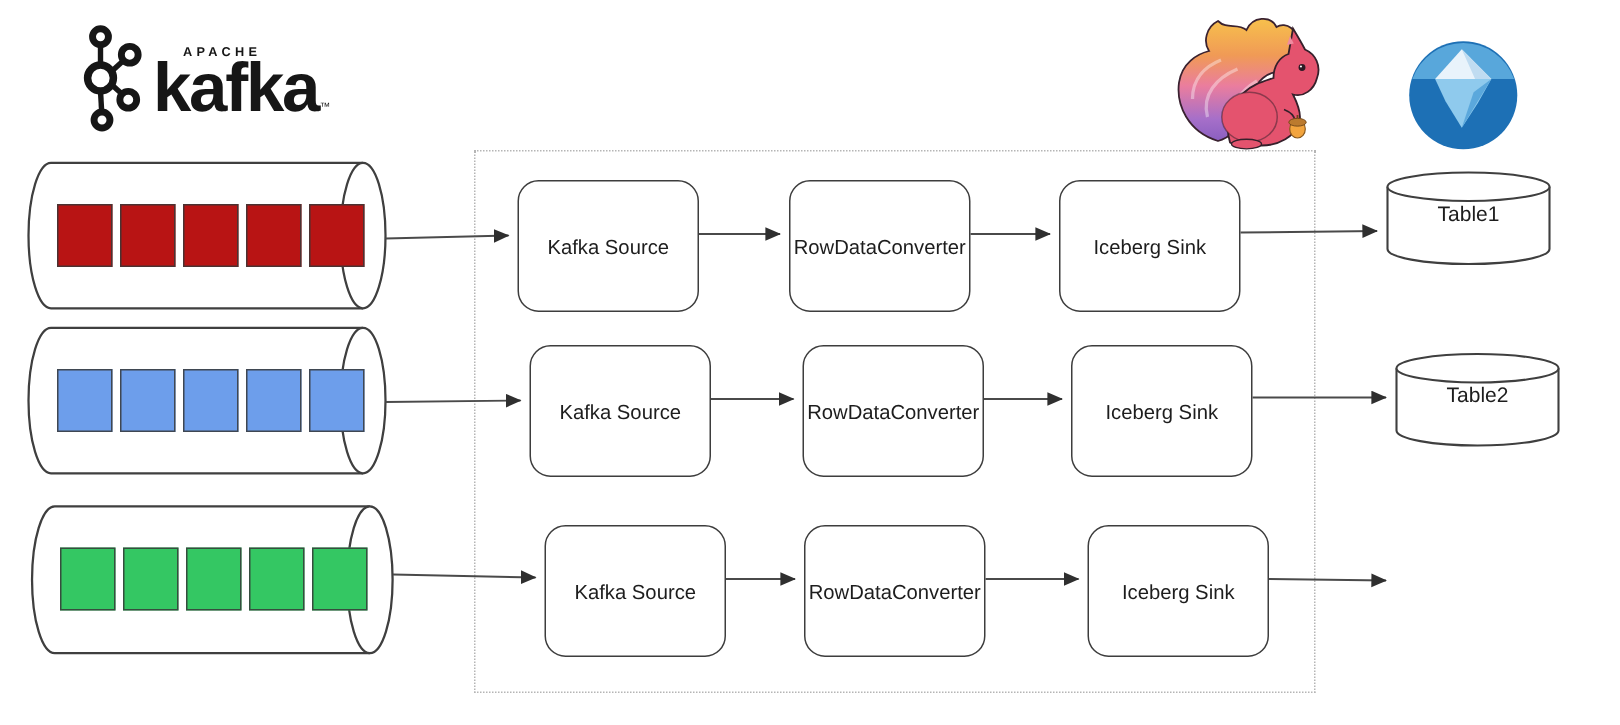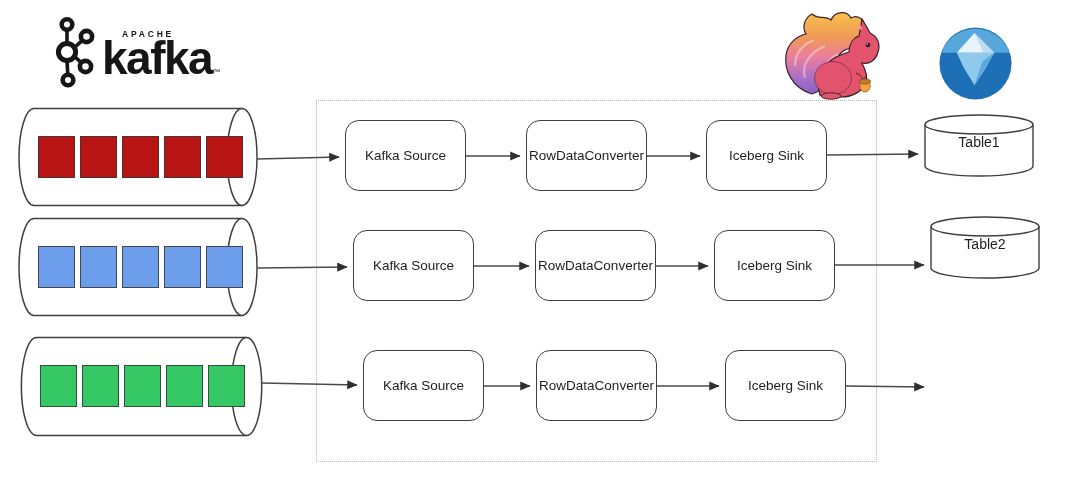--- a/index.html
+++ b/index.html
@@ -18,21 +18,21 @@
   
   .flink-job-boundary{left:316px;top:100px;width:559px;height:360px;border:1px dotted #b5b5b5;}
 
   
   .topic{width:252px;height:100px;}
   .topic svg{position:absolute;left:0;top:0;}
   .squares{position:absolute;left:30px;top:29px;display:flex;gap:5px;}
   .sq{width:37px;height:42px;border:1px solid rgba(55,55,55,.85);box-sizing:border-box;}
 
   
-  .node{width:121px;height:71px;border:1.5px solid #3d3d3d;border-radius:14px;background:#fff;
+  .node{width:121px;height:88px;border:1.5px solid #3d3d3d;border-radius:14px;background:#fff;
         display:flex;align-items:center;justify-content:center;font-size:13.5px;box-sizing:border-box;
         text-align:center;}
 
   
   .table-cyl{width:129px;height:64px;}
   .table-cyl svg{position:absolute;left:0;top:0;}
   .table-label{position:absolute;left:0;top:20px;width:110px;text-align:center;font-size:14px;}
 
   .arrow-layer{left:0;top:0;pointer-events:none;}
 </style>
@@ -158,21 +158,21 @@
   <div class="abs node" style="left:725px;top:350px;">Iceberg Sink</div>
 
   <div class="abs table-cyl" style="left:924px;top:114px;">
     <svg width="110" height="64" viewBox="0 0 110 64">
       <path d="M1,10.5 L1,52 A54,10 0 0 0 109,52 L109,10.5" fill="#fff" stroke="#3f3f3f" stroke-width="1.4"></path>
       <ellipse cx="55" cy="10.5" rx="54" ry="9.5" fill="#fff" stroke="#3f3f3f" stroke-width="1.4"></ellipse>
     </svg>
     <span class="table-label">Table1</span>
   </div>
 
-  <div class="abs table-cyl" style="left:930px;top:216px;padding-left:11px;">
+  <div class="abs table-cyl" style="left:930px;top:235px;padding-left:11px;">
     <svg width="110" height="64" viewBox="0 0 110 64">
       <path d="M1,10.5 L1,52 A54,10 0 0 0 109,52 L109,10.5" fill="#fff" stroke="#3f3f3f" stroke-width="1.4"></path>
       <ellipse cx="55" cy="10.5" rx="54" ry="9.5" fill="#fff" stroke="#3f3f3f" stroke-width="1.4"></ellipse>
     </svg>
     <span class="table-label">Table2</span>
   </div>
 
 
   <svg class="abs arrow-layer" width="1080" height="483" viewBox="0 0 1080 483">
     <defs>

